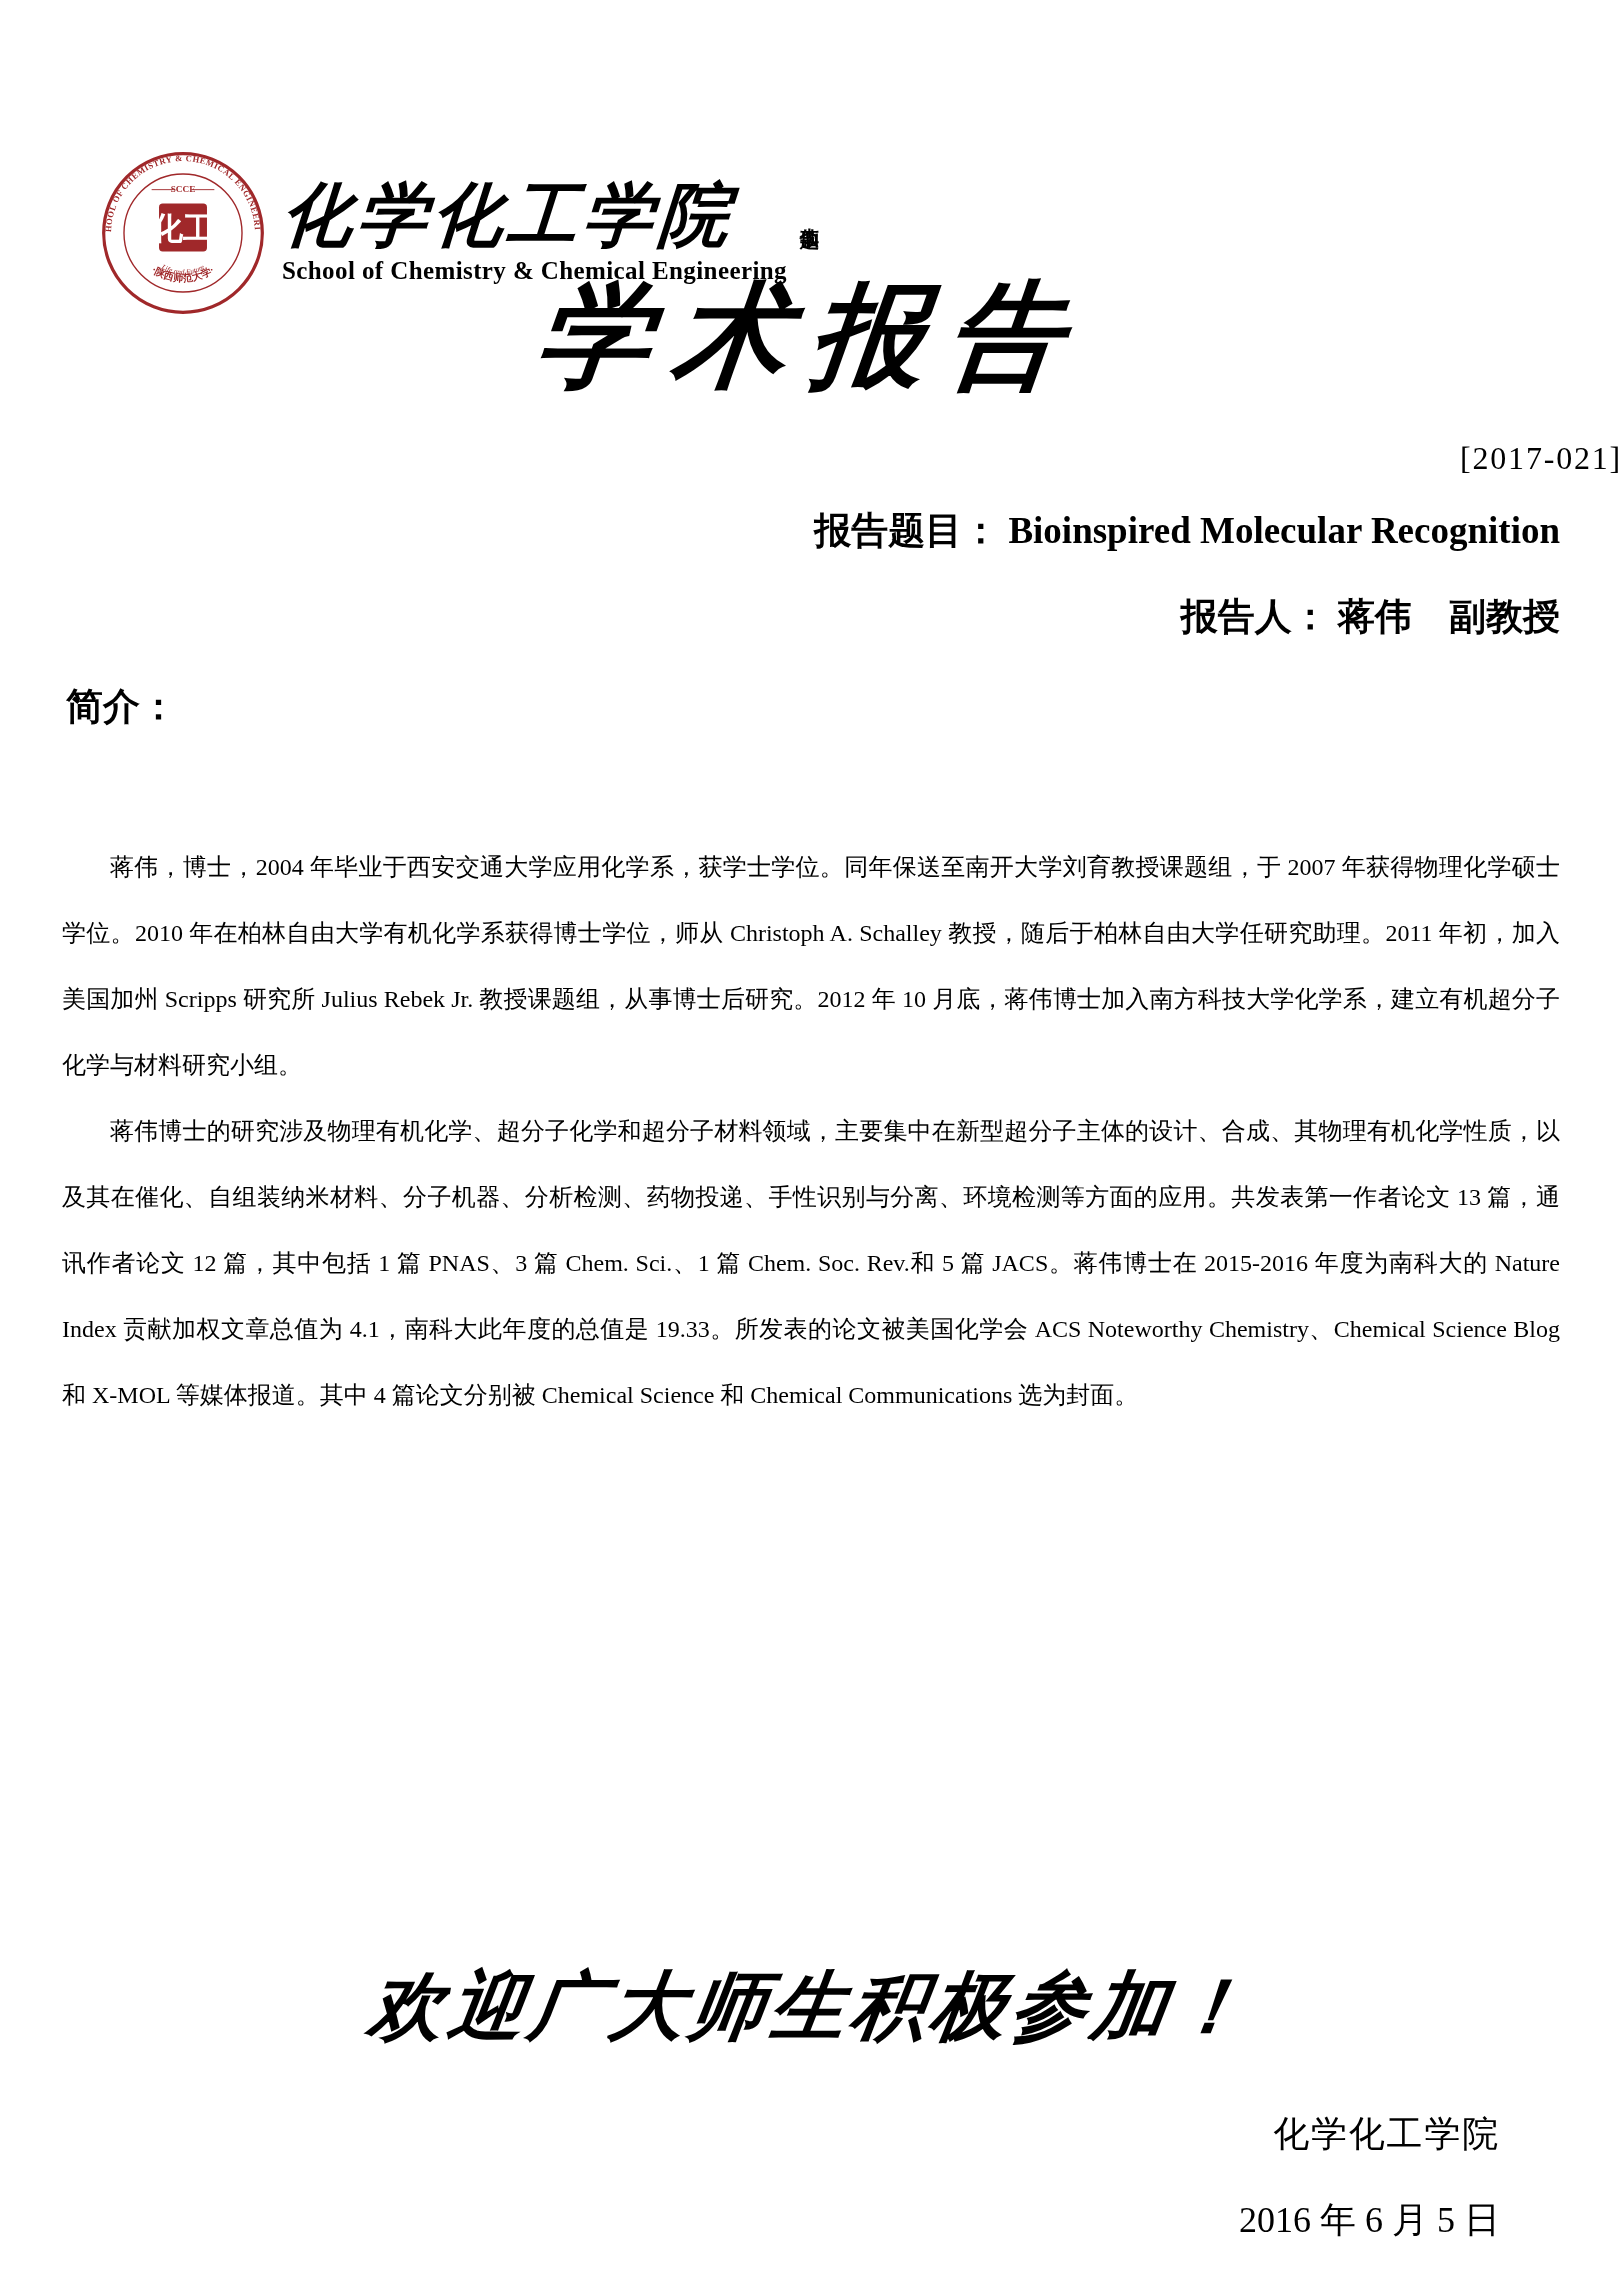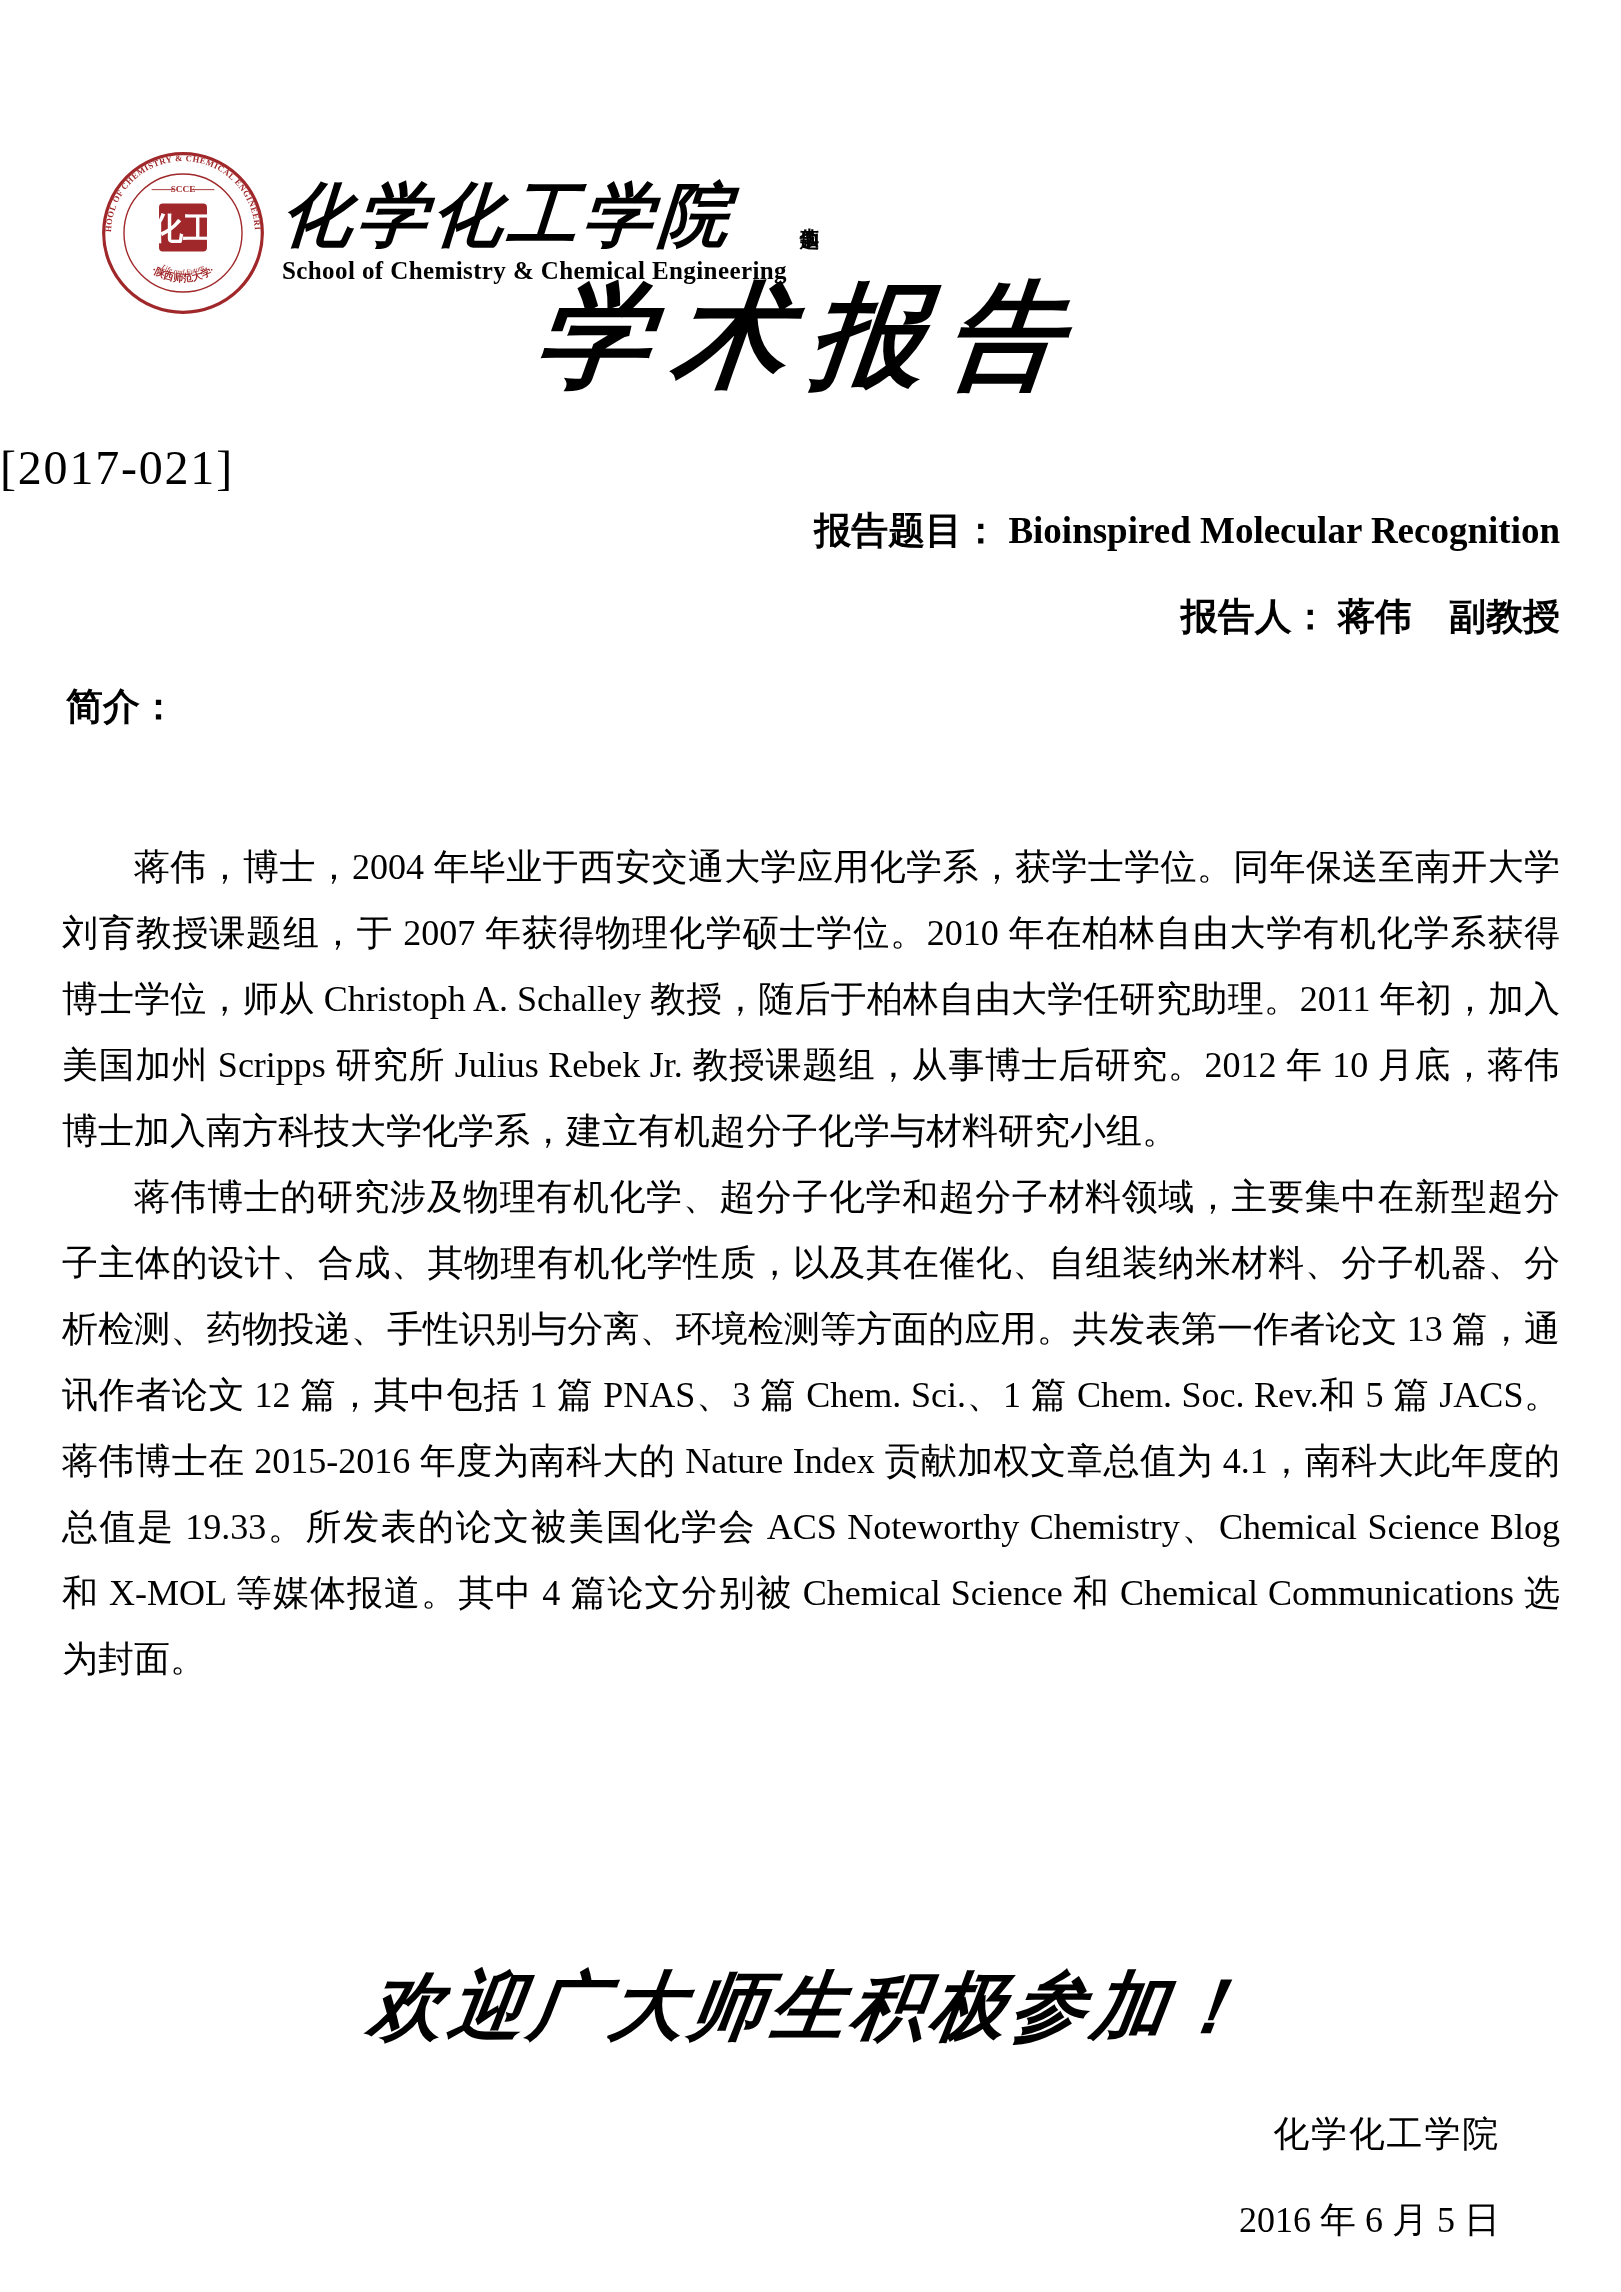--- a/index.html
+++ b/index.html
@@ -61,42 +61,42 @@
     font-weight: bold;
     font-style: italic;
     letter-spacing: 23px;
     transform: skewX(-6deg);
     white-space: nowrap;
   }
   .report-no {
     position: absolute;
     top: 440px;
     left: 0; right: 0;
-    text-align: left;
-    font-size: 48px;
+    text-align: right;
+    font-size: 32px;
     letter-spacing: 1.8px;
   }
 
   
   .fields { position: absolute; top: 510px; left: 66px; right: 62px; }
   .schedule { position: absolute; top: 1748px; left: 66px; right: 62px; }
   .field { font-size: 37px; line-height: 41px; margin-bottom: 45px; white-space: nowrap; text-align: right; }
   .flabel { font-weight: bold; }
   .field.regular .flabel { font-weight: normal; }
   .fvalue { font-weight: normal; }
   .field.bold-value .fvalue { font-weight: bold; }
   .intro-label { font-size: 37px; font-weight: bold; }
 
   
   .bio {
     position: absolute;
     top: 834px;
     left: 62px;
     right: 62px;
-    font-size: 36px;
+    font-size: 24px;
     line-height: 66px;
     text-align: justify;
   }
   .bio p { margin: 0; text-indent: 2em; }
 
   
   .welcome {
     position: absolute;
     top: 1957px;
     left: 0; right: 0;

